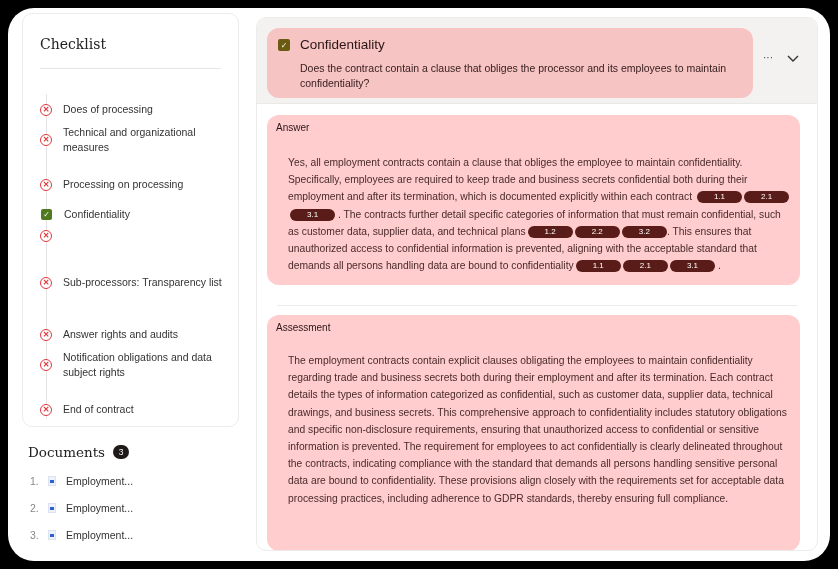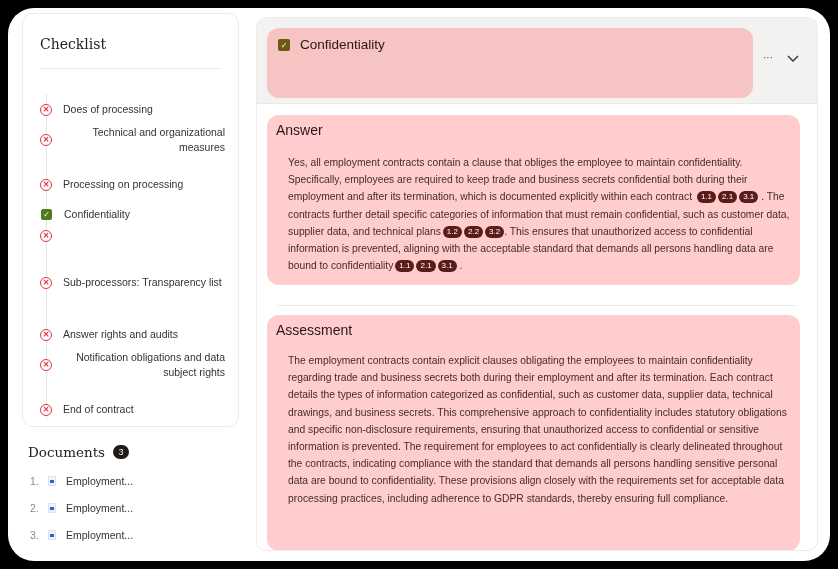--- a/index.html
+++ b/index.html
@@ -5,21 +5,21 @@
   * { box-sizing: border-box; margin: 0; padding: 0; }
   html, body { width: 838px; height: 569px; background: #000; overflow: hidden; }
   body { font-family: "Liberation Sans", sans-serif; color: #2a1a1a; }
   .window {
     position: absolute; left: 8px; top: 8px; width: 822px; height: 553px;
     background: #fff; border-radius: 26px; overflow: hidden;
   }
   
   .checklist-card {
     position: absolute; left: 14px; top: 5px; width: 217px; height: 414px;
-    border: 1px solid #ececec; border-radius: 10px; background: #fff; text-align: right;
+    border: 1px solid #ececec; border-radius: 10px; background: #fff;
   }
   .checklist-title {
     position: absolute; left: 17px; top: 22px;
     font-family: "DejaVu Serif", "Liberation Serif", serif; font-size: 14px; color: #222;
   }
   .checklist-divider { position: absolute; left: 17px; right: 17px; top: 54px; height: 1px; background: #e6e6e6; }
   .timeline-line { position: absolute; left: 23px; top: 80px; height: 325px; width: 1px; background: #e4e4e4; }
   .check-item { position: absolute; left: 17px; width: 185px; display: flex; align-items: center; font-size: 10.5px; line-height: 15px; color: #333; cursor: pointer; }
   .check-item .ico { width: 13px; height: 13px; flex: none; margin-right: 11px; display: flex; align-items: center; justify-content: center; background: #fff; }
   .ico-x { border: 1.3px solid #e0383e; border-radius: 50%; color: #e0383e; font-size: 8px; line-height: 1; font-weight: bold; width: 12px !important; height: 12px !important; }
@@ -36,28 +36,28 @@
   .panel { position: absolute; left: 248px; top: 9px; width: 562px; height: 534px; border: 1px solid #ececec; border-radius: 10px; overflow: hidden; background: #fff; }
   .panel-header { position: absolute; left: 0; top: 0; right: 0; height: 86px; background: #f4f2f0; border-bottom: 1px solid #ebe9e7; }
   .question-box { position: absolute; left: 10px; top: 10px; width: 486px; height: 70px; background: #f6c4c2; border-radius: 12px; }
   .q-check { position: absolute; left: 11px; top: 11px; width: 12px; height: 12px; background: #6b5a12; border-radius: 2px; color: #fff; font-size: 8px; display: flex; align-items: center; justify-content: center; }
   .q-title { position: absolute; left: 33px; top: 9px; font-size: 13.5px; color: #2a1616; }
   .q-text { position: absolute; left: 33px; top: 33px; width: 450px; font-size: 10.5px; line-height: 15px; color: #3a2020; }
   .more-btn { position: absolute; left: 506px; top: 34px; font-size: 10px; color: #444; letter-spacing: 0px; cursor: pointer; }
   .chevron-btn { position: absolute; left: 530px; top: 37px; width: 12px; height: 8px; cursor: pointer; }
 
   .card { position: absolute; left: 10px; width: 533px; background: #ffcdcd; border-radius: 12px; }
-  .card-label { position: absolute; left: 9px; top: 7px; font-size: 14px; color: #2a1616; }
+  .card-label { position: absolute; left: 9px; top: 7px; font-size: 10px; color: #2a1616; }
   .card-text { position: absolute; left: 21px; font-size: 10.3px; line-height: 17.2px; color: #4a2a2a; width: 505px; }
   .answer-card { top: 97px; height: 170px; }
   .answer-card .card-text { top: 39px; }
   .assess-card { top: 297px; height: 236px; }
   .assess-card .card-text { top: 37px; line-height: 17.2px; }
   .sep { position: absolute; left: 20px; right: 20px; top: 287px; height: 1px; background: #ececec; }
-  .chip { display: inline-block; background: #5a1c18; color: #fff; font-size: 8px; line-height: 12px; padding: 0 4px; border-radius: 7px; margin-left: 2px; vertical-align: 1px; cursor: pointer; }
+  .chip { display: inline-block; background: #5a1c18; color: #fff; font-size: 8px; line-height: 12px; padding: 0 17px; border-radius: 7px; margin-left: 2px; vertical-align: 1px; cursor: pointer; }
 </style>
 </head>
 <body>
 
 <div class="window">
 
   <div class="checklist-card">
     <div class="checklist-title">Checklist</div>
     <div class="checklist-divider"></div>
     <div class="timeline-line"></div>
@@ -123,20 +123,21 @@
         <span></span>
       </span>
     <span>Employment...</span>
   </div>
 
   <div class="panel">
     <div class="panel-header">
       <div class="question-box">
         <div class="q-check">✓</div>
         <div class="q-title">Confidentiality</div>
+        <div class="q-text">Does the contract contain a clause that obliges the processor and its employees to maintain confidentiality?</div>
       </div>
       <div class="more-btn">···</div>
       <svg class="chevron-btn" viewBox="0 0 12 8">
           <polyline points="1,1 6,6 11,1" fill="none" stroke="#333" stroke-width="1.4"></polyline>
         </svg>
     </div>
 
     <div class="card answer-card">
       <div class="card-label">Answer</div>
       <div class="card-text">

